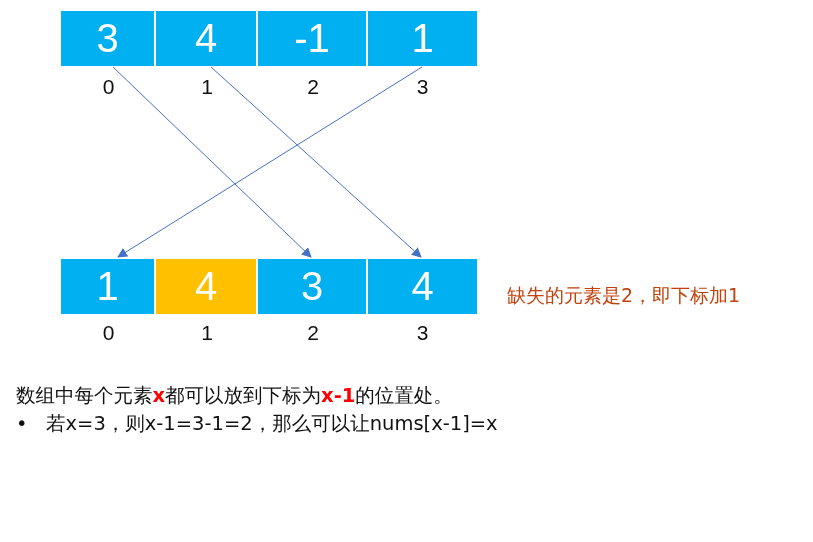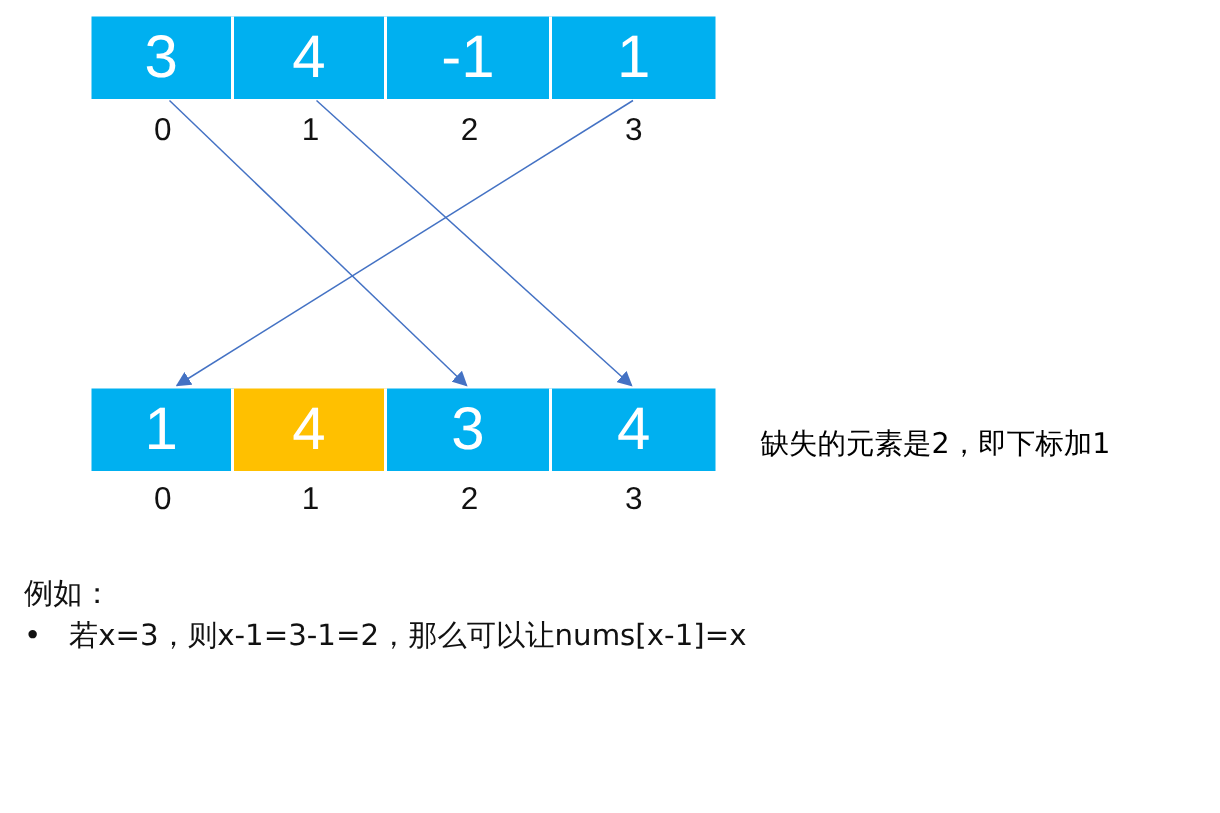--- a/index.html
+++ b/index.html
@@ -12,21 +12,21 @@
   .cell:last-child { border-right:none; }
   .idxrow { position:absolute; left:61px; display:flex; height:30px; }
   .idx { display:flex; align-items:center; justify-content:center;
          font-family:"Liberation Sans","DejaVu Sans",sans-serif; font-size:21px; color:#111; }
   #top-array { top:11px; }
   #top-idx { top:72px; }
   #bottom-array { top:259px; }
   #bottom-idx { top:318px; }
   .w0 { width:95px; } .w1 { width:102px; } .w2 { width:110px; } .w3 { width:109px; }
   svg.arrows { position:absolute; left:0; top:0; width:813px; height:542px; pointer-events:none; }
-  .side-note { position:absolute; left:507px; top:283px; font-size:19px; color:#000000; white-space:nowrap; }
+  .side-note { position:absolute; left:507px; top:283px; font-size:19px; color:#c2410c; white-space:nowrap; }
   .text-block { position:absolute; left:16px; top:382px; font-size:19.5px; line-height:27.5px; color:#111; }
   .line { white-space:nowrap; }
   .hl { color:#ff0000; font-weight:bold; }
   .bullet { display:inline-block; width:30px; }
 </style>
 </head>
 <body>
 
 <div class="array" id="top-array">
   <div class="cell w0" style="background:#00B0F0">3</div>
@@ -61,17 +61,19 @@
 <div class="idxrow" id="bottom-idx">
   <div class="idx w0">0</div>
   <div class="idx w1">1</div>
   <div class="idx w2">2</div>
   <div class="idx w3">3</div>
 </div>
 
 <div class="side-note">缺失的元素是2，即下标加1</div>
 
 <div class="text-block">
-  <div class="line">例如：</div>
+  <div class="line">
+    <span>数组中每个元素</span><span class="hl">x</span><span>都可以放到下标为</span><span class="hl">x-1</span><span>的位置处。</span>
+  </div>
   <div class="line">
     <span class="bullet">•</span><span>若x=3，则x-1=3-1=2，那么可以让nums[x-1]=x</span>
   </div>
 </div>
 
 </body></html>

